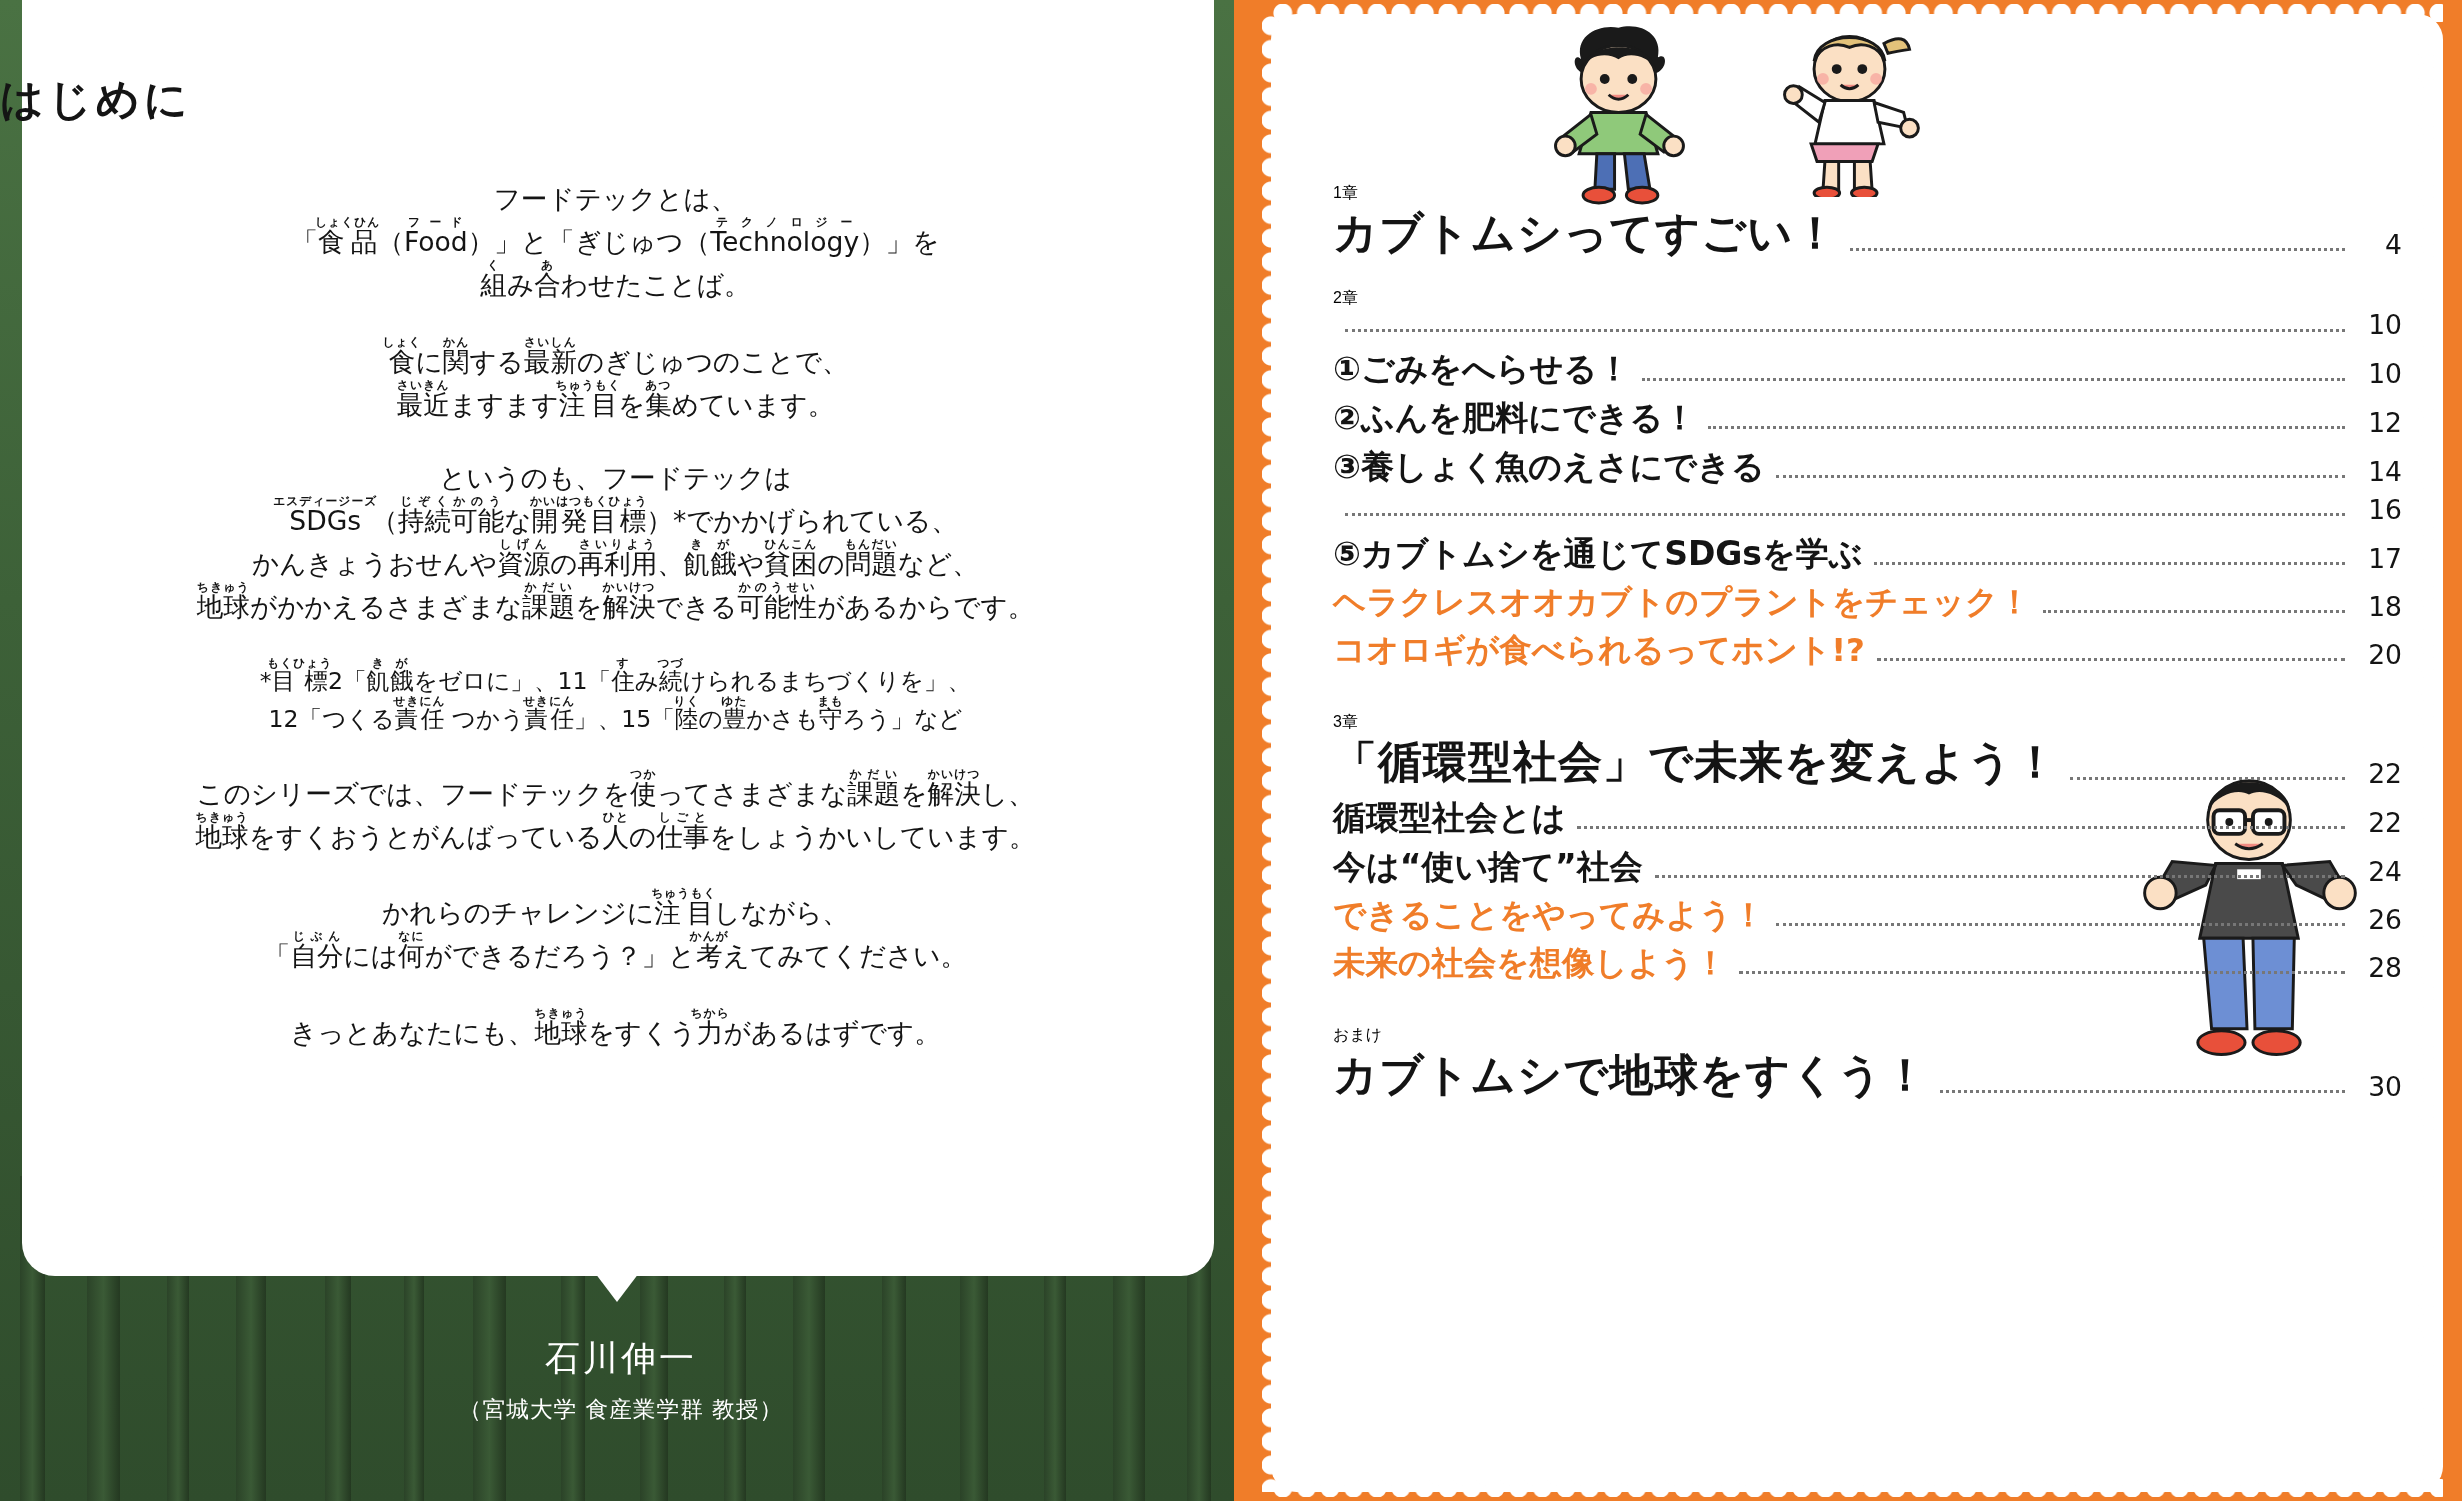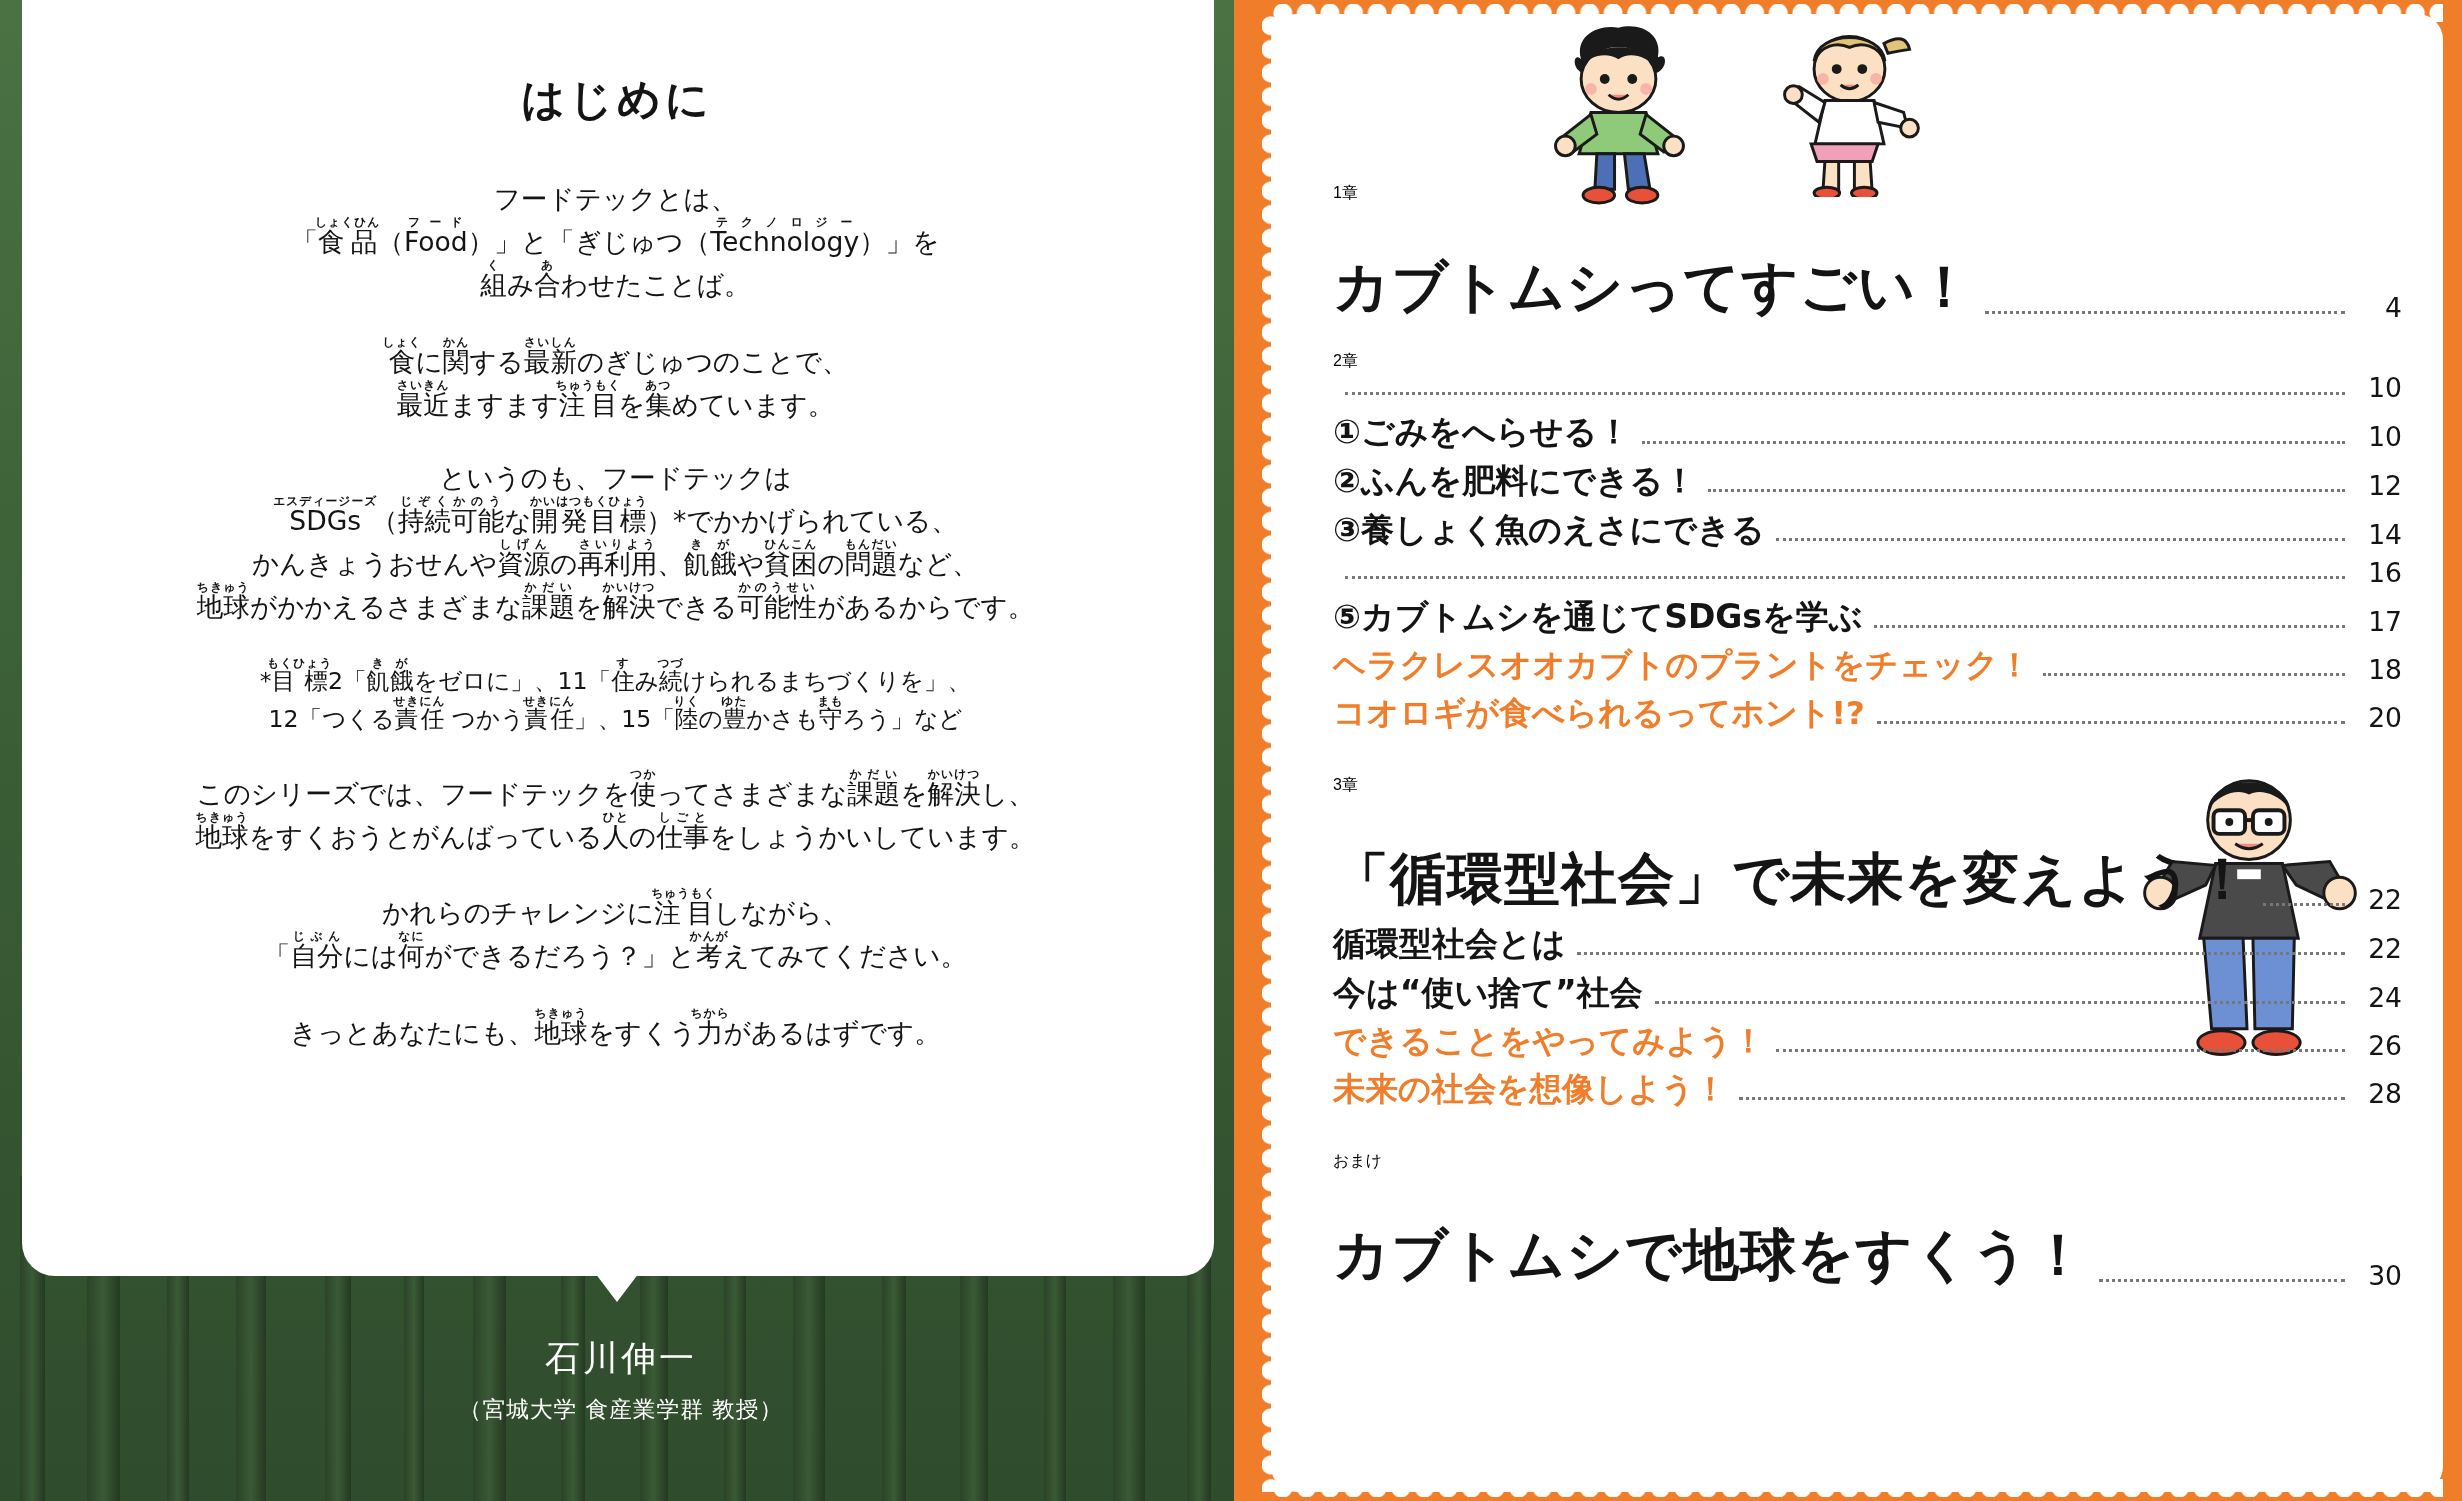--- a/index.html
+++ b/index.html
@@ -50,21 +50,21 @@
     position: absolute;
     left: 50%; top: 1269px;
     transform: translateX(-50%);
     width: 0; height: 0;
     border-left: 25.6px solid transparent;
     border-right: 25.6px solid transparent;
     border-top: 33px solid #ffffff;
   }
   .left-title {
     position: absolute; top: 71px; left: 0; width: 1234px;
-    text-align: center;
+    text-align: left;
     font-size: 43px; font-weight: bold; color: #141414;
     letter-spacing: 3.9px;
     font-family: "DejaVu Sans", sans-serif;
   }
   .intro {
     position: absolute; top: 177px; left: 59px; width: 1113px;
     text-align: center;
     color: #141414;
     font-size: 26.6px;
     line-height: 1.62;
@@ -143,21 +143,21 @@
     border-bottom: 3px dotted #777;
     margin: 0 11.8px 11.8px 11.8px;
     height: 1px;
   }
   .row .pg {
     font-size: 26.6px; color: #141414;
     font-family: "DejaVu Sans", sans-serif;
     min-width: 45px; text-align: right;
     padding-bottom: 3px;
   }
-  .row.big .label { font-size: 56px; letter-spacing: 1px; margin-top: 46px; }
+  .row.big .label { font-size: 44px; letter-spacing: 1px; }
   .row.orange .label { color: #f07d29; font-size: 32.5px; }
   .row.sub  .label { font-size: 33px; text-align: right; }
   .spacer-s { height: 15.8px; }
   .spacer-m { height: 29.6px; }
 
   
   .char { position: absolute; }
   svg { display: block; }
 </style>
 </head>

